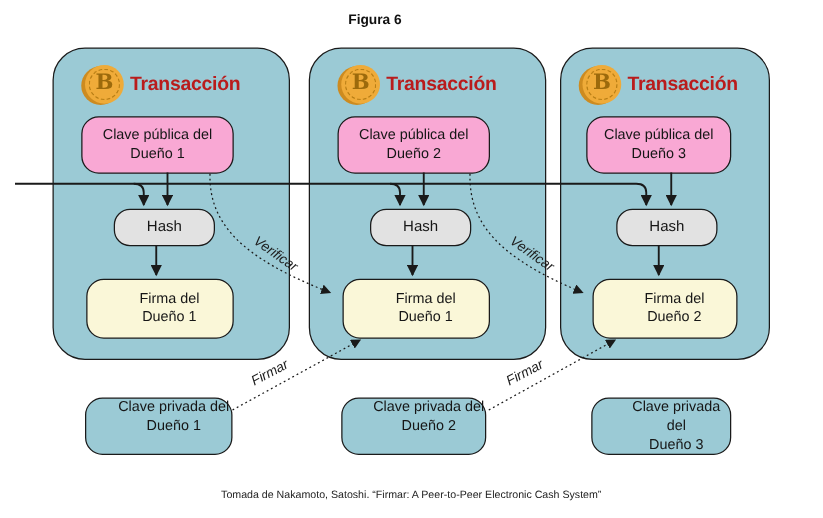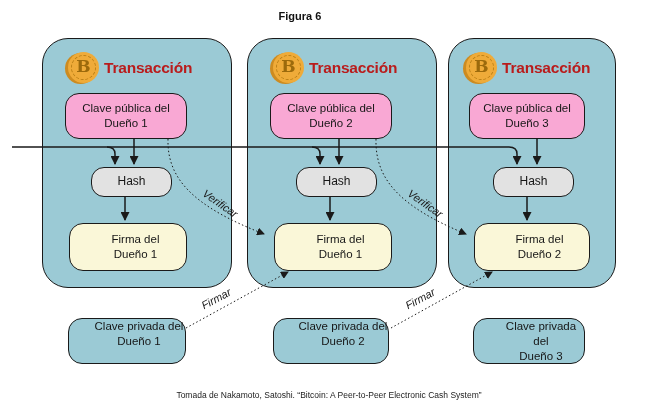--- a/index.html
+++ b/index.html
@@ -180,15 +180,15 @@
 
     <path d="M186 328 L288 272" fill="none" stroke="#1a1a1a" stroke-width="1" stroke-dasharray="1.5 2.4" marker-end="url(#arr-sm)"></path>
     <path d="M391 328 L492 272" fill="none" stroke="#1a1a1a" stroke-width="1" stroke-dasharray="1.5 2.4" marker-end="url(#arr-sm)"></path>
   </svg>
 
   <div class="edge-label verify-1">Verificar</div>
   <div class="edge-label verify-2">Verificar</div>
   <div class="edge-label sign-1">Firmar</div>
   <div class="edge-label sign-2">Firmar</div>
 
-  <div class="caption">Tomada de Nakamoto, Satoshi. “Bitcoin: A Peer-to-Peer Electronic Cash System”</div>
+  <div class="caption">Tomada de Nakamoto, Satoshi. “Firmar: A Peer-to-Peer Electronic Cash System”</div>
 
 </div>
 
 </body></html>

